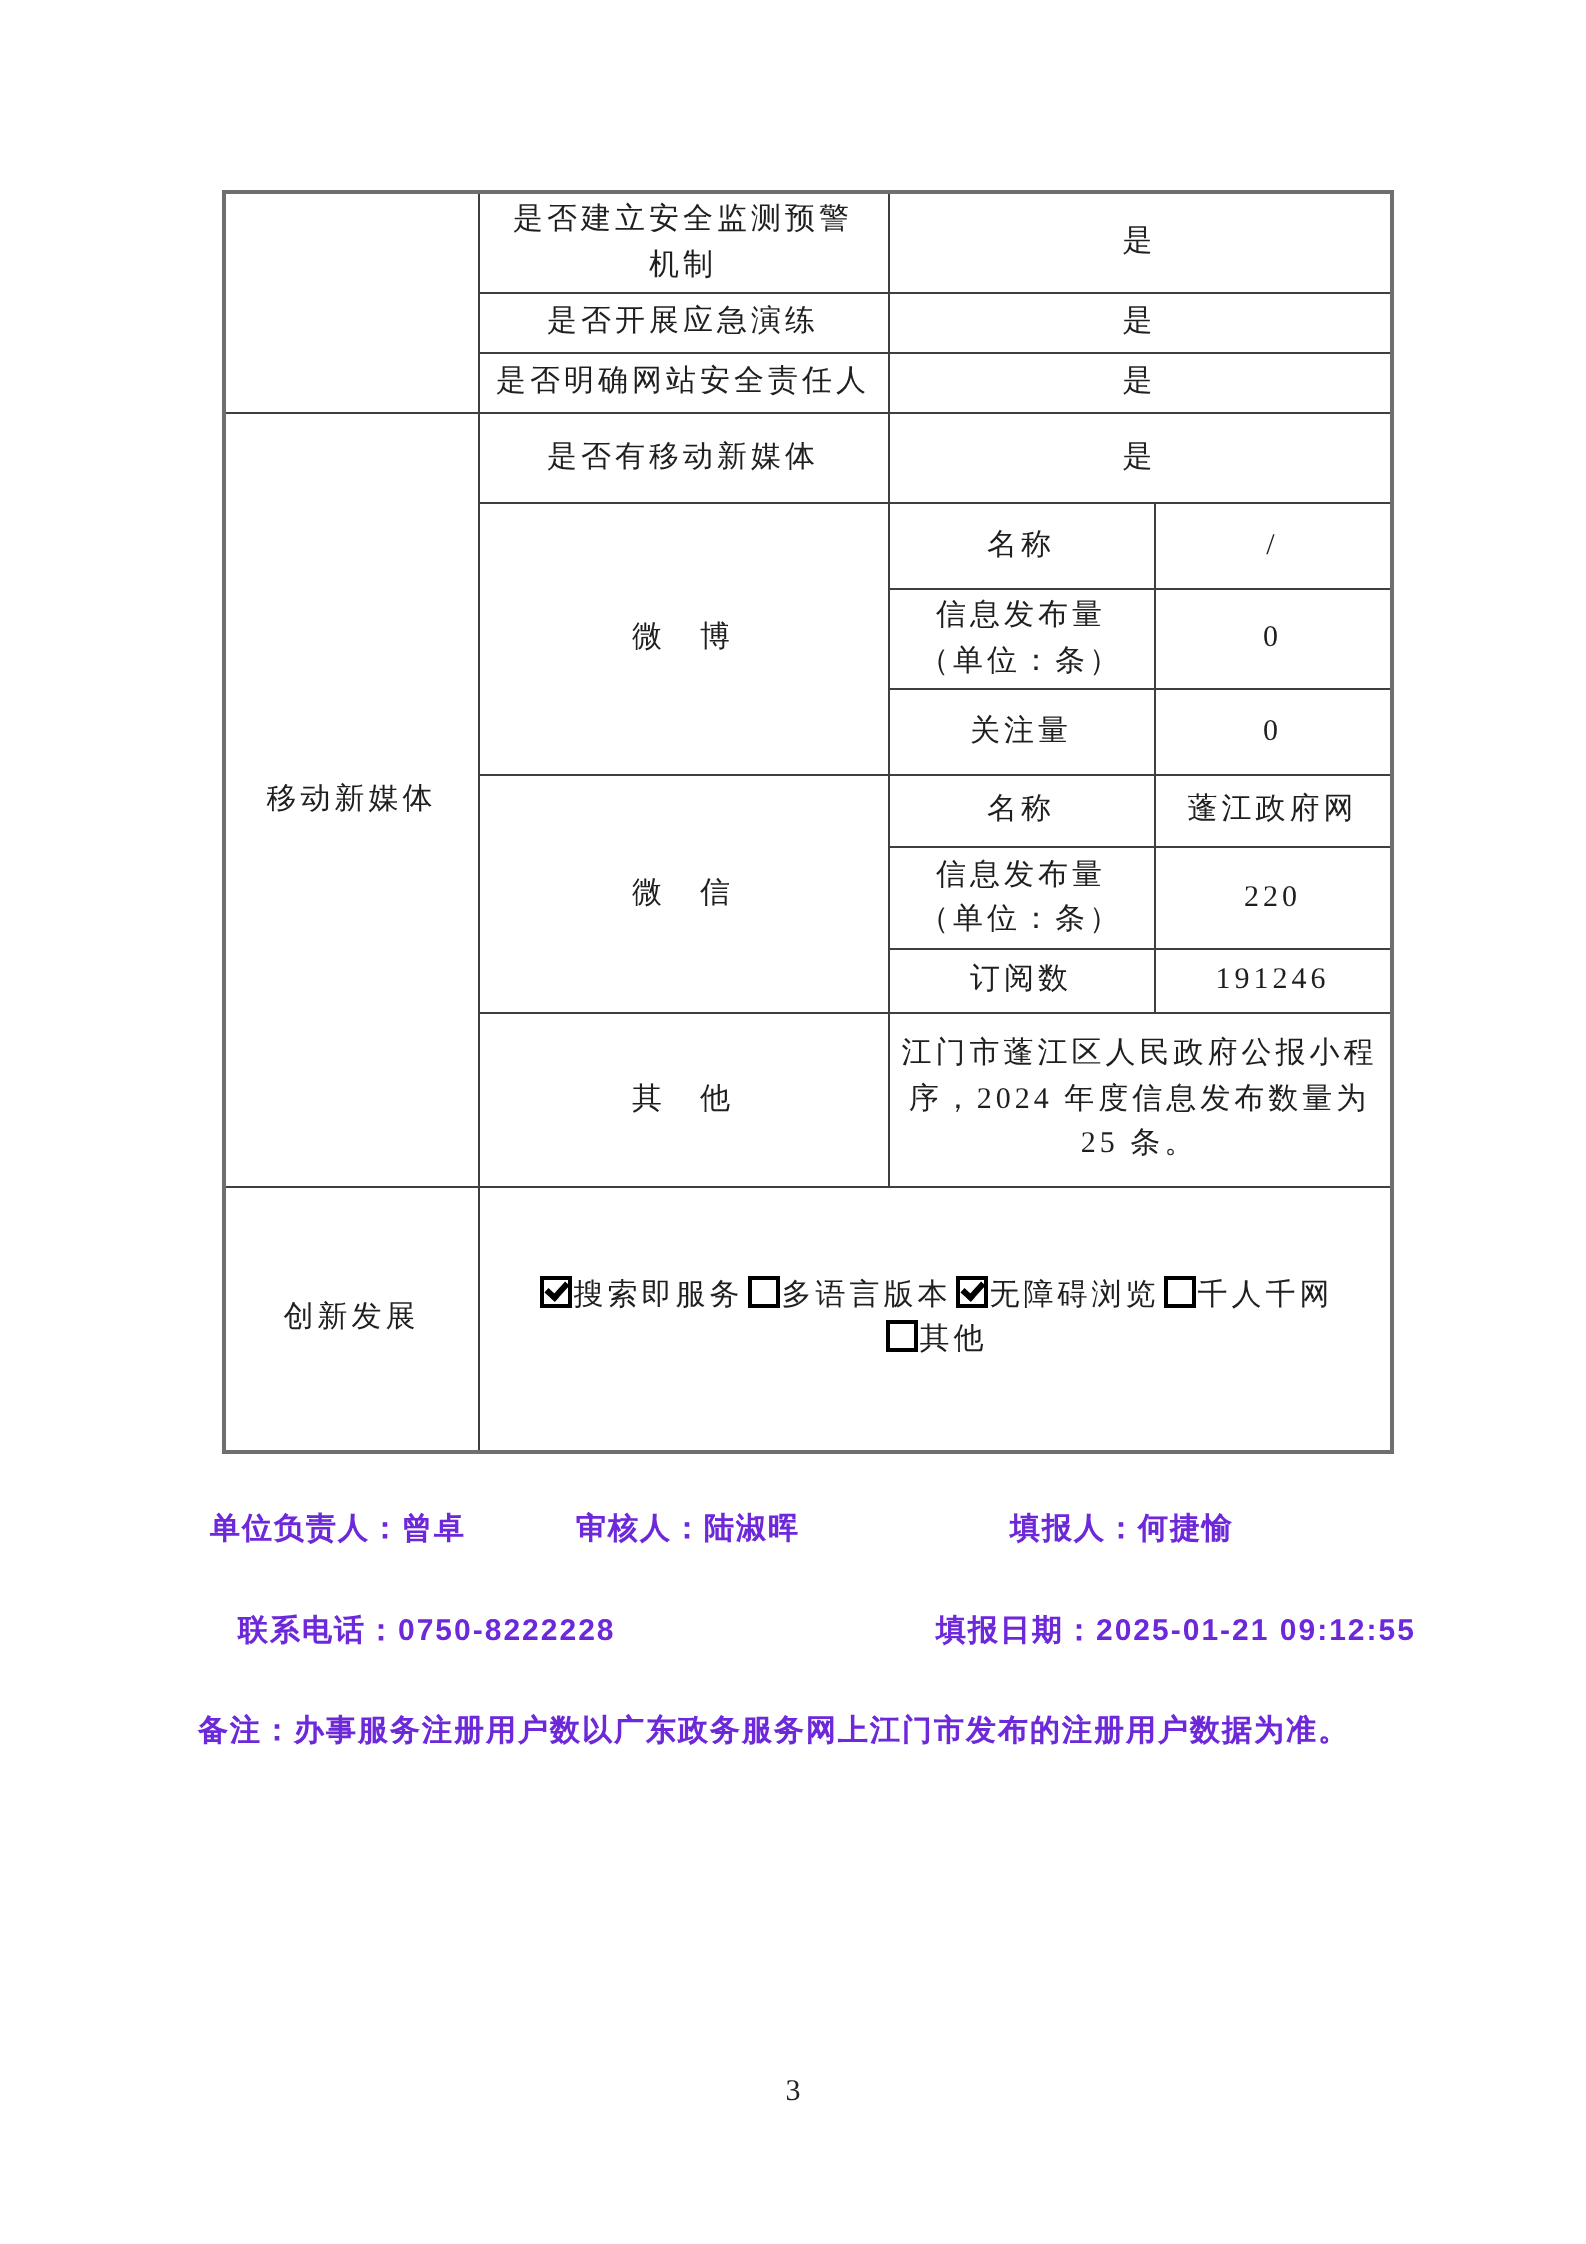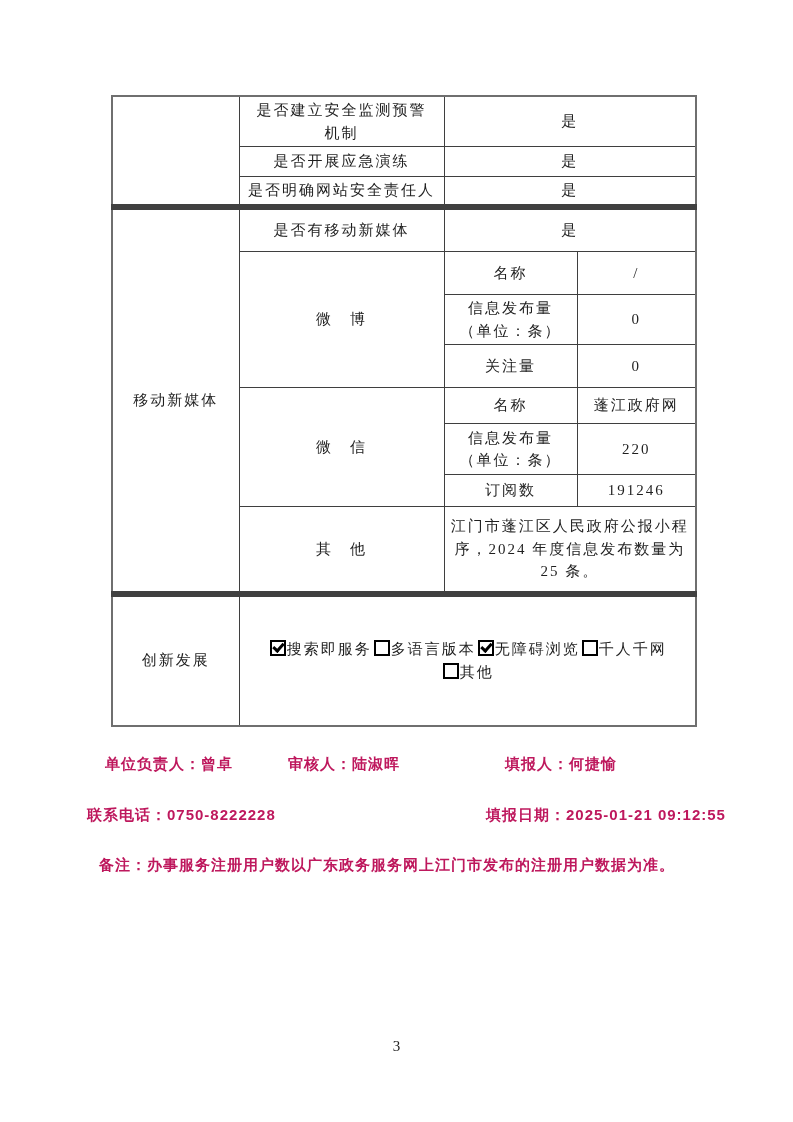--- a/index.html
+++ b/index.html
@@ -9,41 +9,41 @@
   }
   table.report {
     position:absolute; left:111px; top:95px; width:584px;
     border-collapse:collapse; table-layout:fixed;
     border:2px solid #6f6f6f;
   }
   table.report td {
     border:1px solid #3f3f3f; text-align:center; vertical-align:middle;
     font-size:15px; letter-spacing:2px; padding:2px 4px; line-height:1.5;
   }
-  tr.thick > td { border-top:6px solid #404040; }
+  tr.thick > td { border-top:1px solid #404040; }
   td.prewrap { white-space:pre-line; line-height:1.55; }
   td.para { text-align:center; padding:6px 14px; line-height:1.7;margin-top:42px; }
   td.sec-label { letter-spacing:2px; }
   .h47{height:47px}.h30{height:30px}.h45{height:45px}.h43{height:43px}
   .h44{height:44px}.h36{height:36px}.h51{height:51px}.h32{height:32px}
   .h87{height:87px}.h132{height:132px}
   .checkbox-cell { letter-spacing:1px; }
   .opt { white-space:nowrap; }
   .checkbox {
     position:relative; display:inline-block; width:12px; height:12px;
     border:2px solid #000; vertical-align:-2px; margin:0 1px 0 2px; background:#fff;
   }
   .checkbox.checked::after {
     content:""; position:absolute; left:1px; top:1px; width:8px; height:4px;
     border-left:3px solid #000; border-bottom:3px solid #000;
     transform:rotate(-48deg);
   }
   .f {
     position:absolute; font-family:"Liberation Sans","DejaVu Sans",sans-serif;
-    font-weight:bold; font-size:15px; color:#be185d; letter-spacing:1px; white-space:nowrap;
+    font-weight:bold; font-size:15px; color:#6d28d9; letter-spacing:1px; white-space:nowrap;
   }
   .page-number {
     position:absolute; left:0; right:0; top:1038px; text-align:center;
     font-size:15px; color:#222; font-family:"Liberation Serif","DejaVu Serif",serif;
   }
 </style>
 </head>
 <body>
 
 <div class="page">
@@ -113,18 +113,18 @@
       <tr class="h132 thick">
         <td class="sec-label">创新发展</td>
         <td class="checkbox-cell" colspan="3"><span class="opt"><span class="checkbox checked"></span><span>搜索即服务</span></span><span class="opt"><span class="checkbox"></span><span>多语言版本</span></span><span class="opt"><span class="checkbox checked"></span><span>无障碍浏览</span></span><span class="opt"><span class="checkbox"></span><span>千人千网</span></span><span class="opt"><span class="checkbox"></span><span>其他</span></span></td>
       </tr>
     </tbody>
   </table>
 
   <div class="f" style="left:105px; top:755px;"><span>单位负责人：</span><span>曾卓</span></div>
   <div class="f" style="left:288px; top:755px;"><span>审核人：</span><span>陆淑晖</span></div>
   <div class="f" style="left:505px; top:755px;"><span>填报人：</span><span>何捷愉</span></div>
-  <div class="f" style="left:87px; top:806px;"><span>联系电话：</span><span>0750-8222228</span></div>
-  <div class="f" style="left:486px; top:806px;"><span>填报日期：</span><span>2025-01-21 09:12:55</span></div>
+  <div class="f" style="left:119px; top:806px;"><span>联系电话：</span><span>0750-8222228</span></div>
+  <div class="f" style="left:468px; top:806px;"><span>填报日期：</span><span>2025-01-21 09:12:55</span></div>
   <div class="f" style="left:99px; top:856px;">备注：办事服务注册用户数以广东政务服务网上江门市发布的注册用户数据为准。</div>
 
   <div class="page-number">3</div>
 </div>
 
 </body></html>

